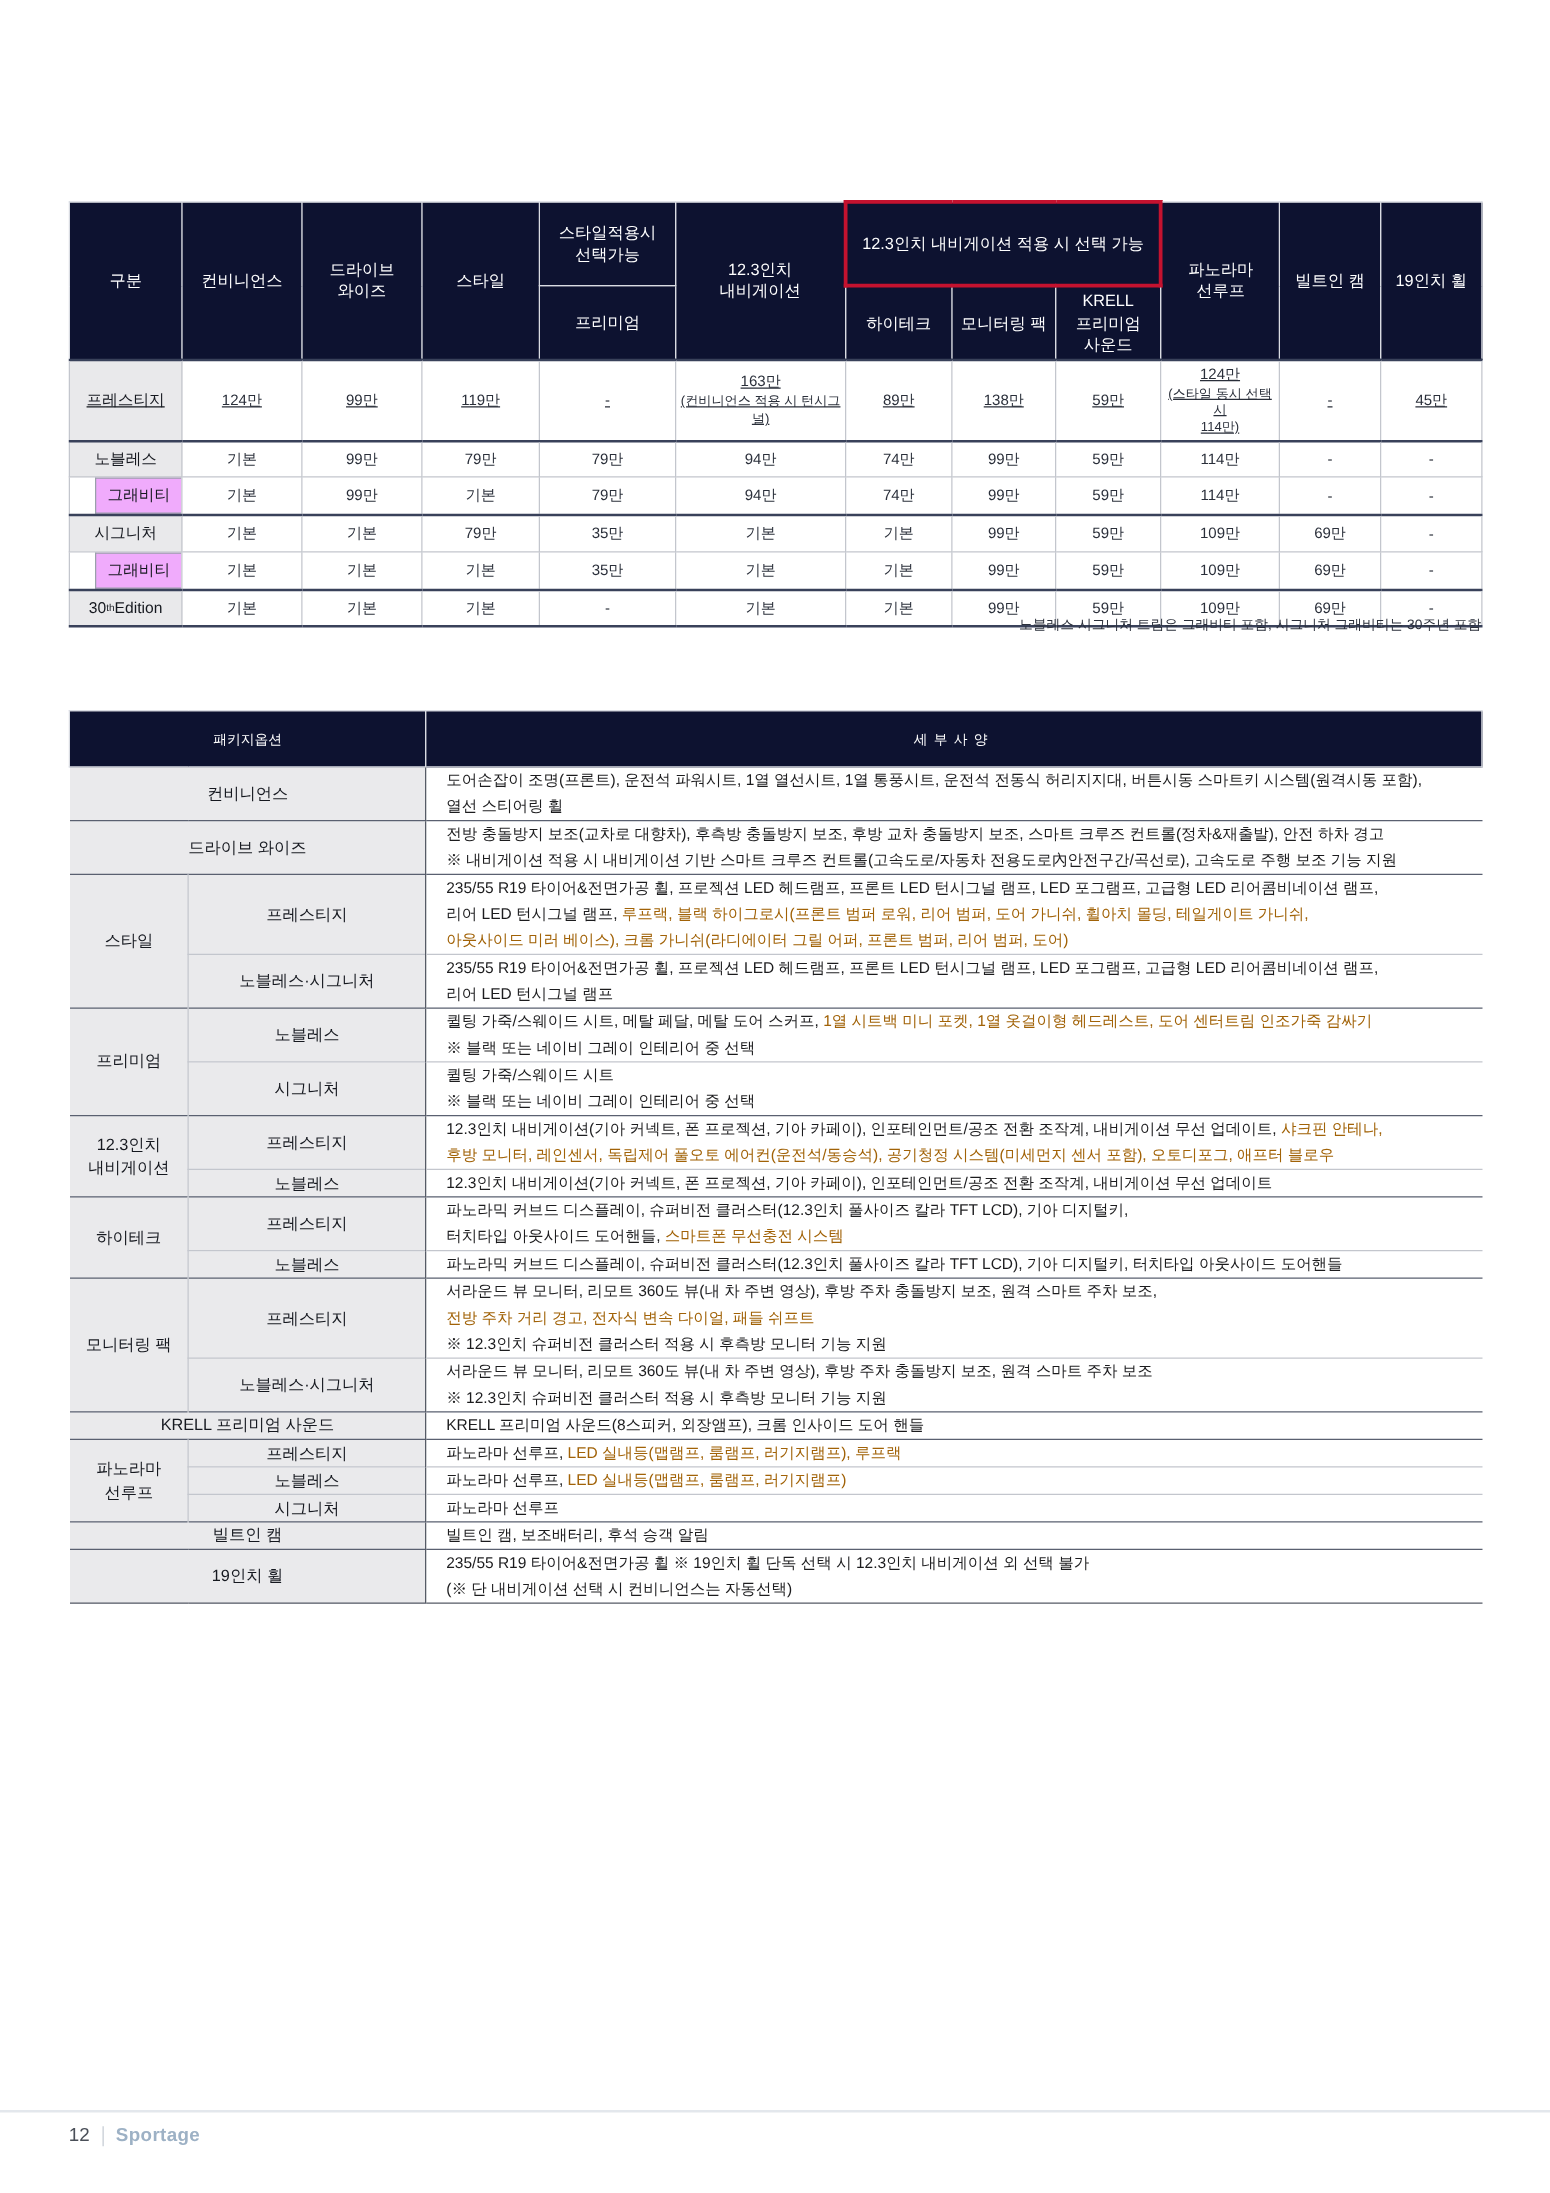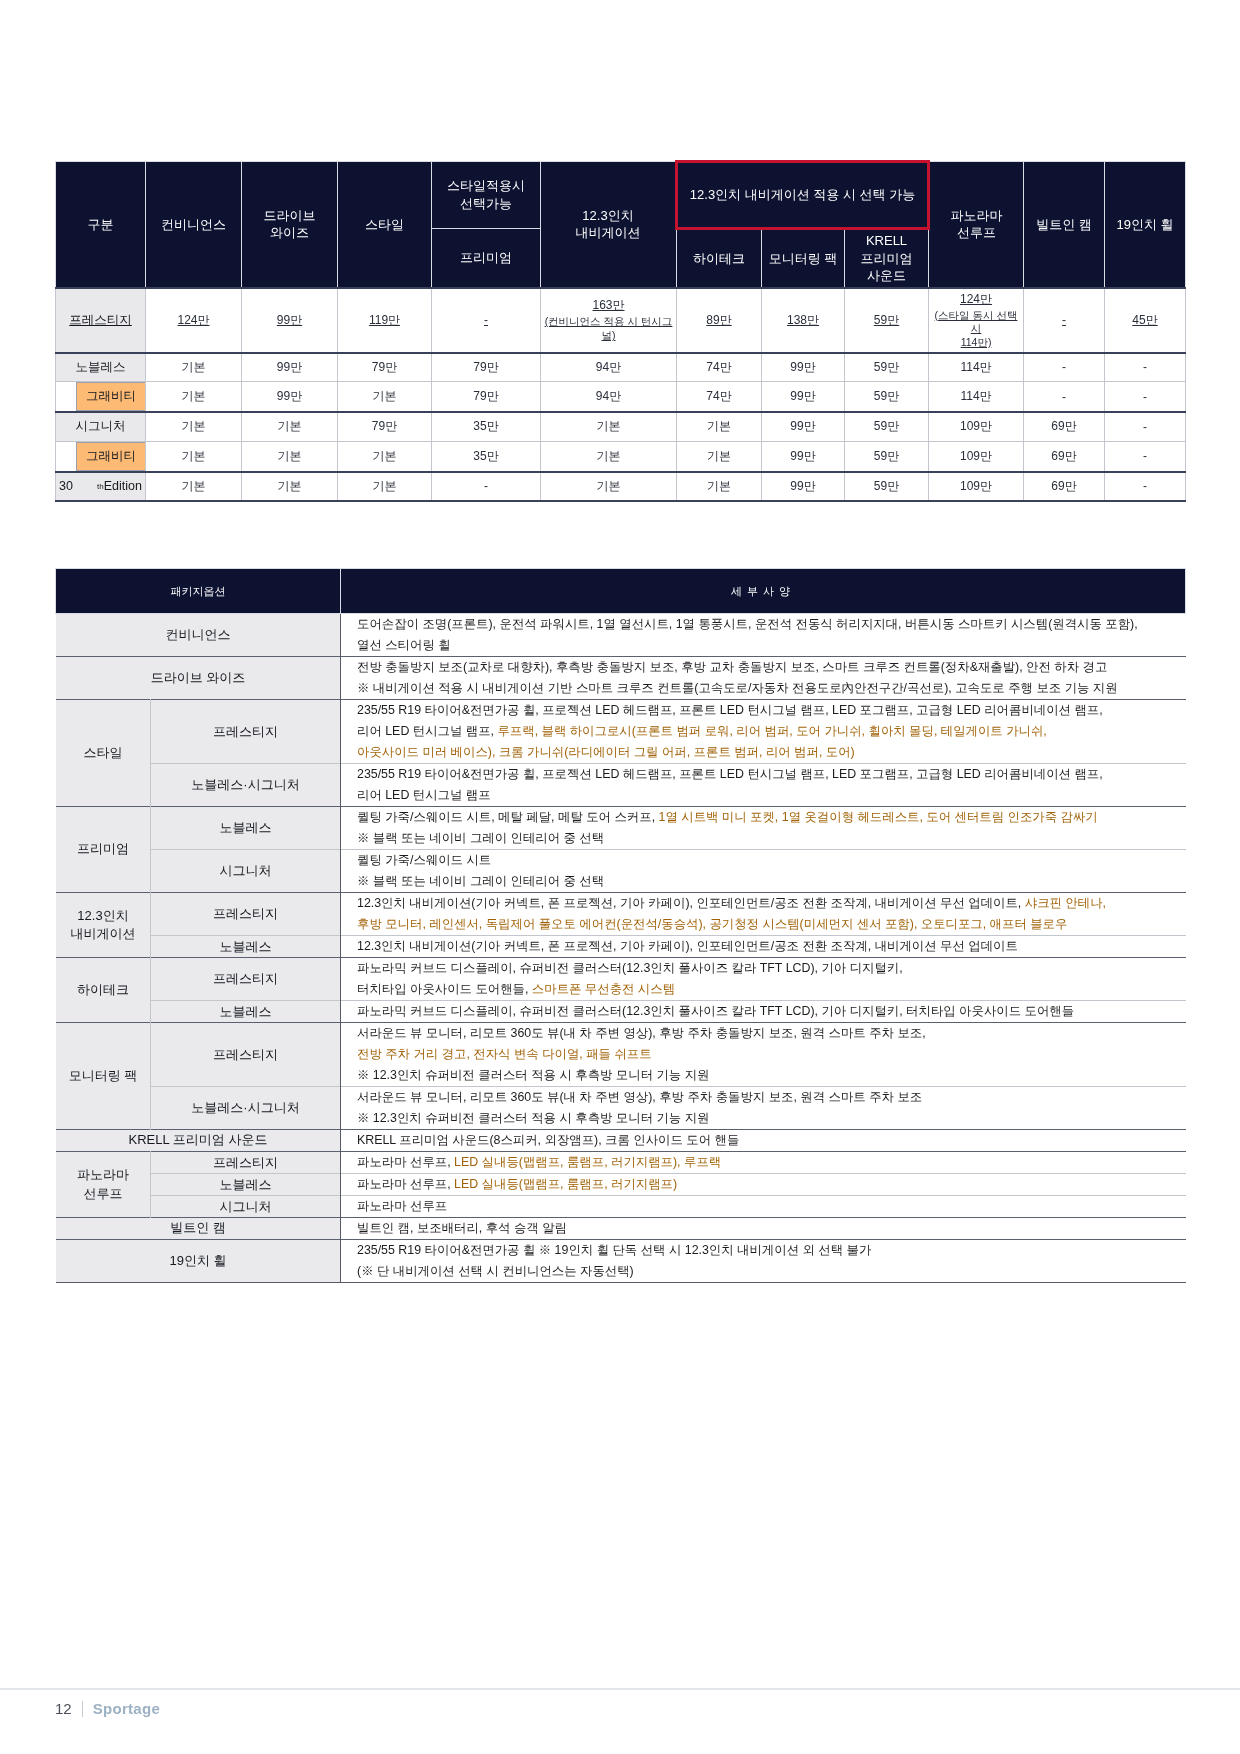--- a/index.html
+++ b/index.html
@@ -15,23 +15,23 @@
   table.price tr.hrow2 th{height:50px;text-align:center;}
   table.price td{border:1px solid #c3c6cd;text-align:center;vertical-align:middle;font-size:12px;color:#2a2f3a;padding:2px;}
   table.price tbody tr{height:29px;}
   table.price tbody tr.tall{height:57px;}
   table.price tbody tr.sep td{border-top:2px solid #39415a;}
   table.price tbody tr:first-child td{border-top:2px solid #39415a;text-decoration:underline;}
   table.price tbody tr:last-child td{border-bottom:2px solid #39415a;}
   table.price td.trim{background:#e9e9eb;font-size:12.5px;color:#15181f;padding:0;}
   table.price td.trim.indent{background:#ffffff;}
   .trim-inner{display:flex;align-items:center;justify-content:center;height:100%;min-height:27px;}
-  td.trim.indent .trim-inner{margin-left:20px;background:#fdba74;border:1px solid #9aa0ab;border-right:none;}
+  td.trim.indent .trim-inner{margin-left:20px;background:#f0abfc;border:1px solid #9aa0ab;border-right:none;}
   .cell-sub{font-size:10.5px;line-height:1.3;color:#2a2f3a;white-space:pre-line;margin-top:1px;}
-  sup{font-size:8px;padding-left:24px;}
+  sup{font-size:8px;}
 
   
   .footnote{position:absolute;left:55px;top:492px;width:1130px;text-align:right;font-size:11px;color:#2a2f3a;}
 
   
   table.spec{position:absolute;left:55px;top:568px;width:1130px;border-collapse:collapse;table-layout:fixed;border-bottom:1px solid #565b66;}
   table.spec th{background:#0d1230;color:#fff;font-weight:400;font-size:11px;height:42px;vertical-align:middle;border:1px solid #d9dce2;}
   table.spec th.detail-h{letter-spacing:5px;}
   table.spec td{vertical-align:middle;font-size:12.4px;}
   table.spec td.glabel{background:#eaeaec;text-align:center;font-size:13px;color:#15181f;white-space:pre-line;line-height:1.4;
@@ -197,20 +197,21 @@
           <td>기본</td>
           <td>99만</td>
           <td>59만</td>
           <td>109만</td>
           <td>69만</td>
           <td>-</td>
         </tr>
       </tbody>
   </table>
 
+  <div class="footnote">노블레스 시그니처 트림은 그래비티 포함, 시그니처 그래비티는 30주년 포함</div>
 
   <table class="spec">
     <colgroup>
       <col style="width:95px">
         <col style="width:190px">
         <col style="width:845px">
     </colgroup>
     <thead>
       <tr>
         <th colspan="2">패키지옵션</th>

